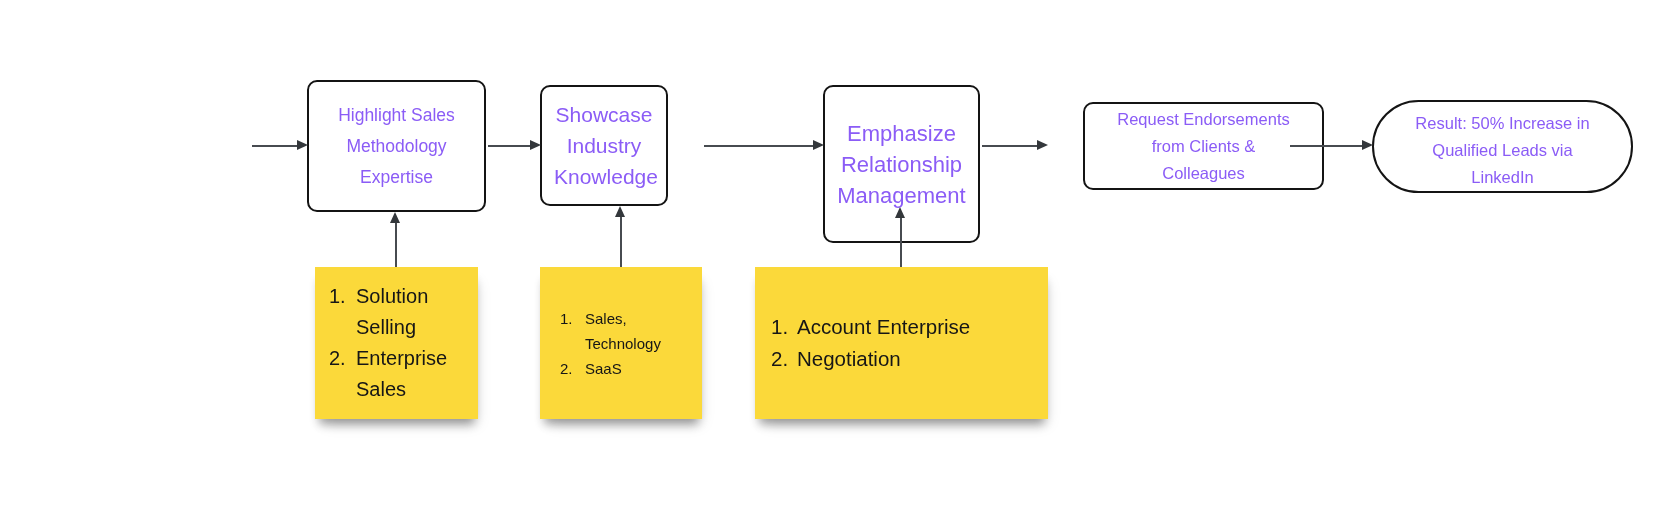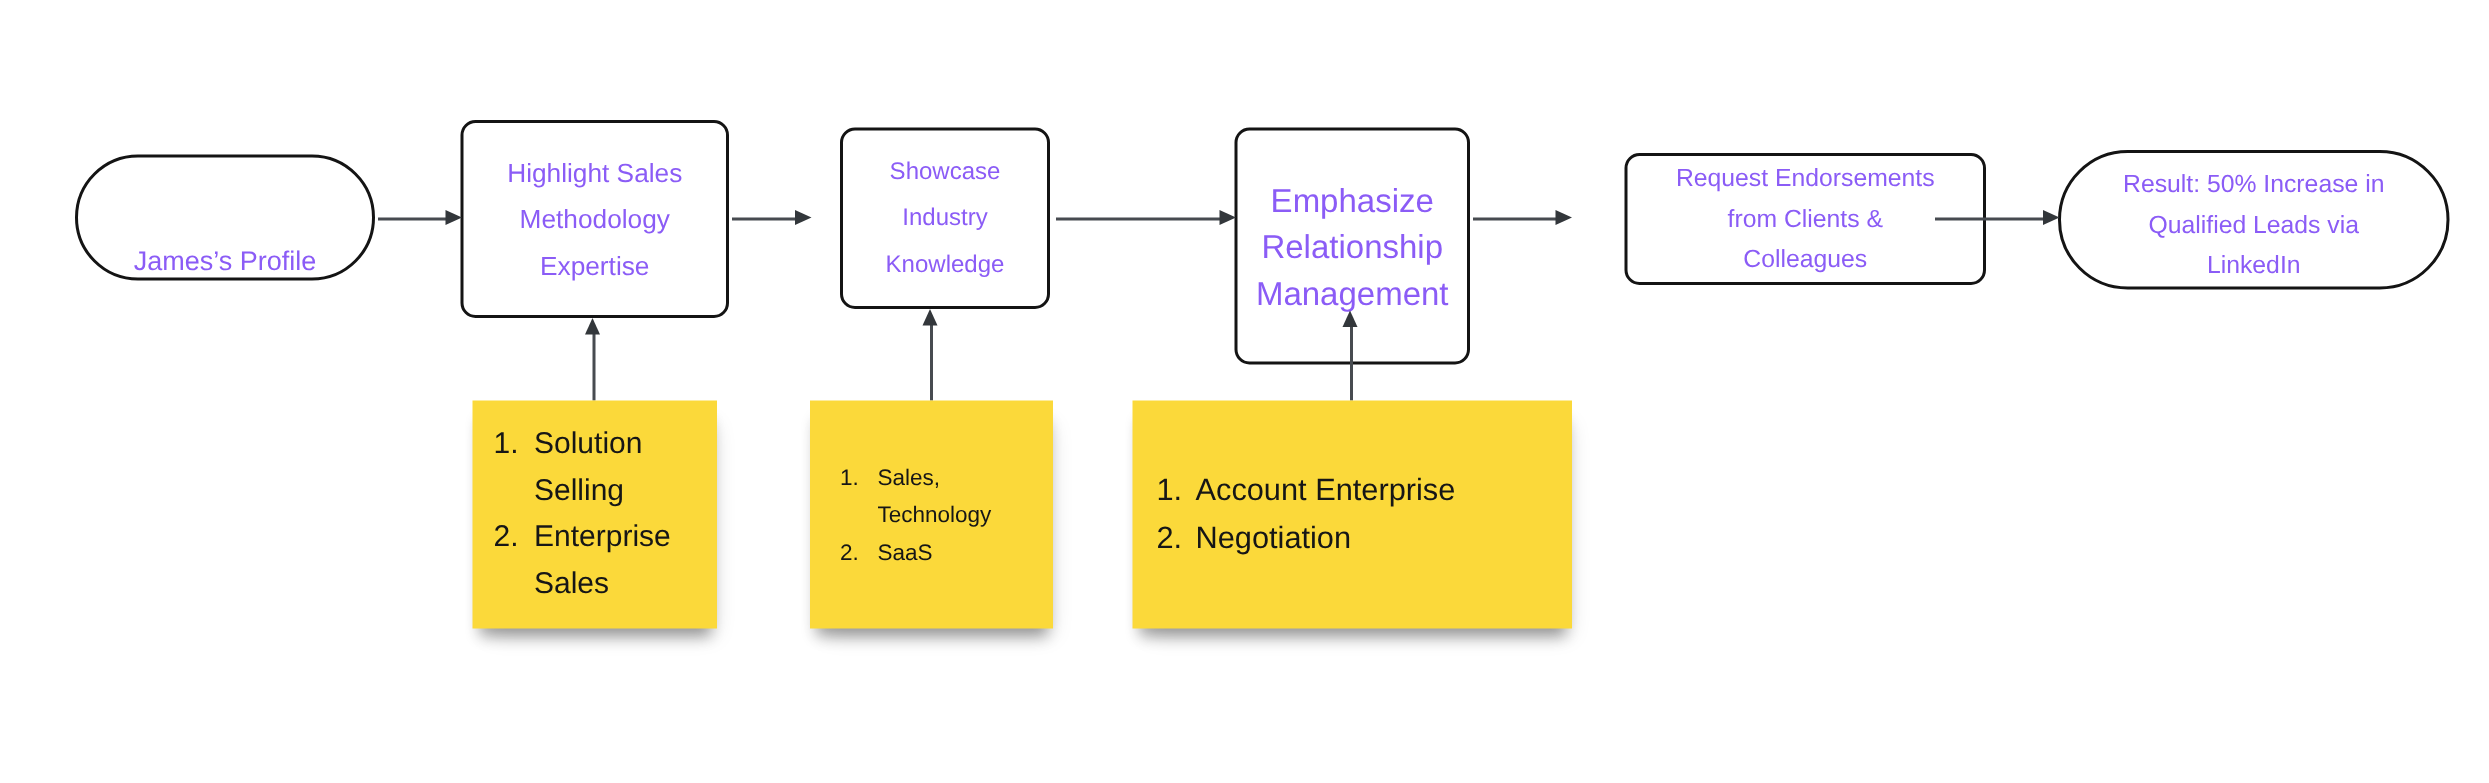--- a/index.html
+++ b/index.html
@@ -26,21 +26,21 @@
     text-align: center;
     color: #8b5cf6;
   }
   .node .lbl { width: 100%; }
 
   .pill  { border-radius: 48px; align-items: flex-end; }
   .rect  { border-radius: 10px; }
 
   .n-start  { left: 50px;   top: 103px; width: 200px; height: 84px;  font-size: 18px;   border-radius: 42px; }
   .n-step1  { left: 307px;  top: 80px;  width: 179px; height: 132px; font-size: 17.5px; line-height: 31px; padding: 0 10px; }
-  .n-step2  { left: 560px;  top: 85px;  width: 140px; height: 121px; font-size: 16px; line-height: 31px; padding: 0 12px; }
+  .n-step2  { left: 540px;  top: 85px;  width: 128px; height: 121px; font-size: 21px; line-height: 31px; padding: 0 12px; }
   .n-step3  { left: 823px;  top: 85px;  width: 157px; height: 158px; font-size: 22px; line-height: 31px; padding: 0 8px; }
   .n-step4  { left: 1047px; top: 102px; width: 241px; height: 88px;  font-size: 16.5px; line-height: 27px; padding: 0 24px; margin-left: 36px; }
   .n-result { left: 1372px; top: 100px; width: 261px; height: 93px;  font-size: 16.5px; line-height: 27px; padding: 0 26px; }
 
   
   .sticky {
     position: absolute;
     background: #fbd93a;
     display: flex;
     flex-direction: column;
@@ -73,23 +73,20 @@
     position: absolute; top: -1px; left: -4.7px; width: 0; height: 0;
     border-left: 5.5px solid transparent; border-right: 5.5px solid transparent;
     border-bottom: 11px solid #33373b;
   }
 </style>
 </head>
 <body>
 
 <div class="canvas">
 
-  <div class="node pill n-start">
-    <div class="lbl">James’s Profile</div>
-  </div>
 
   <div class="node rect n-step1">
     <div class="lbl">Highlight Sales Methodology Expertise</div>
   </div>
 
   <div class="node rect n-step2">
     <div class="lbl">Showcase Industry Knowledge</div>
   </div>
 
   <div class="node rect n-step3">

